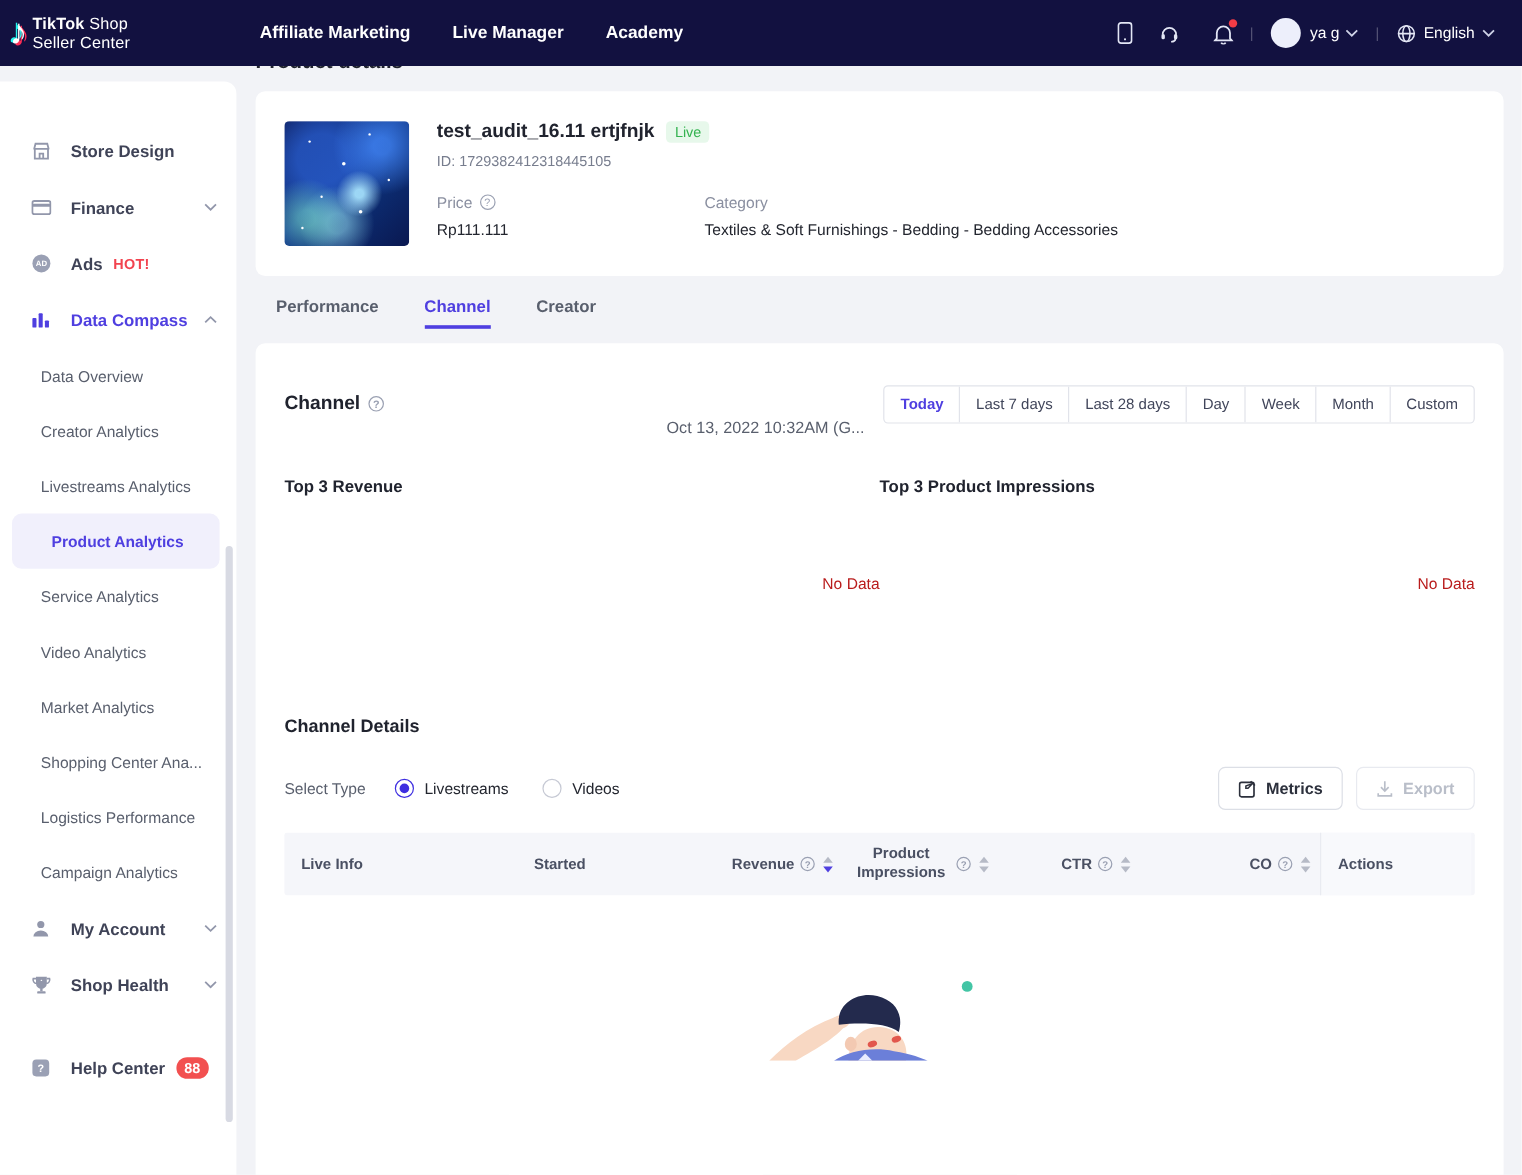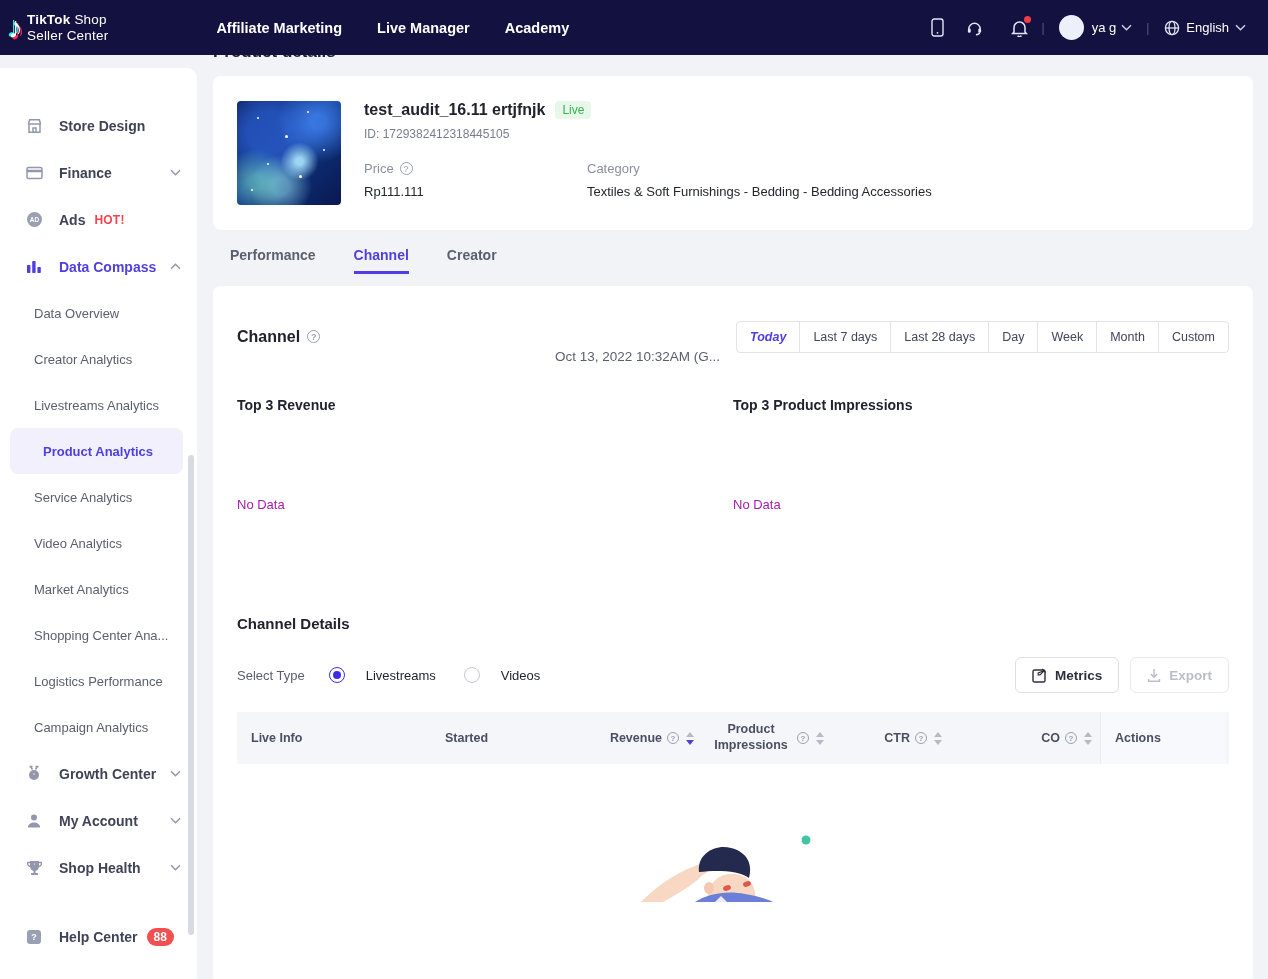--- a/index.html
+++ b/index.html
@@ -84,32 +84,32 @@
          border-bottom:3px solid transparent; }
   .tab.active { color:#4f3fe0; border-bottom-color:#4f3fe0; }
 
   .channel-card { margin-top:12px; padding:23px 24px 0; height:700px; position:relative; }
   .ch-head { display:flex; align-items:center; }
   .ch-title { font-size:16px; font-weight:bold; color:#20232e; display:flex; align-items:center; gap:7px; }
   .ch-date { margin-left:auto; color:#595f6d; font-size:13.5px; margin-right:16px;margin-top:40px; }
   .seg { display:flex; border:1px solid #e1e3ea; border-radius:4px; background:#fff; overflow:hidden; }
   .seg-btn { padding:8px 13px; font-size:12.5px; color:#40455a; white-space:nowrap; cursor:pointer;
              border-left:1px solid #e1e3ea; }
-  .seg-btn:first-child { border-left:none;font-style:italic; }
+  .seg-btn:first-child { border-left:none; }
   .seg-btn.active { color:#4f3fe0; font-weight:bold; }
 
   .charts { display:flex; margin-top:33px; }
   .chart-panel { flex:1; }
   .chart-title { font-size:14px; font-weight:bold; color:#20232e; }
-  .no-data { text-align:left; color:#a21caf; font-size:13px; margin-top:84px; }
+  .no-data { text-align:right; color:#b91c1c; font-size:13px; margin-top:66px; }
 
   .cd-title { font-size:15px; font-weight:bold; color:#20232e; margin-top:103px; }
   .select-row { display:flex; align-items:center; margin-top:25px; }
   .select-label { color:#595f6d; font-size:13px; margin-right:24px; }
-  .radio-opt { display:flex; align-items:center; gap:21px; margin-right:28px; cursor:pointer; }
+  .radio-opt { display:flex; align-items:center; gap:9px; margin-right:28px; cursor:pointer; }
   .radio { width:16px; height:16px; border-radius:50%; border:1.5px solid #c6c9d4; background:#fff; flex:none;
            display:flex; align-items:center; justify-content:center; }
   .radio.checked { border-color:#3e2ee0; }
   .radio.checked::after { content:""; width:8px; height:8px; border-radius:50%; background:#3e2ee0; }
   .radio-label { font-size:13px; color:#23262f; }
   .row-btns { margin-left:auto; display:flex; gap:11px; }
   .btn { display:flex; align-items:center; gap:8px; height:36px; padding:0 16px; background:#fff;
          border:1px solid #dcdfe6; border-radius:6px; font-size:13.5px; font-weight:bold; color:#2c303c;
          cursor:pointer; }
   .btn svg { display:block; }
@@ -256,35 +256,20 @@
     <div class="side-sub">Creator Analytics</div>
     <div class="side-sub">Livestreams Analytics</div>
     <div class="side-sub active">Product Analytics</div>
     <div class="side-sub">Service Analytics</div>
     <div class="side-sub">Video Analytics</div>
     <div class="side-sub">Market Analytics</div>
     <div class="side-sub">Shopping Center Ana...</div>
     <div class="side-sub">Logistics Performance</div>
     <div class="side-sub">Campaign Analytics</div>
 
-    <div class="side-item">
-      <span class="s-icon">
-        <svg width="16" height="17" viewBox="0 0 16 17" fill="none" stroke="currentColor" stroke-width="1.5">
-          <path d="M4.5 1.5 L6.5 4.5 M11.5 1.5 L9.5 4.5 M3.5 1.5 h3 M9.5 1.5 h3"></path>
-          <circle cx="8" cy="10" r="5" fill="currentColor" stroke="none"></circle>
-          <path d="M8 8 l1 1.6 h-2 Z" fill="#fff" stroke="none"></path>
-        </svg>
-      </span>
-      <span>Growth Center</span>
-      <span class="s-chev">
-        <svg width="11" height="7" viewBox="0 0 11 7" fill="none" stroke="currentColor" stroke-width="1.5">
-            <path d="M1 1.3 L5.5 5.7 L10 1.3"></path>
-          </svg>
-      </span>
-    </div>
 
     <div class="side-item">
       <span class="s-icon">
         <svg width="16" height="16" viewBox="0 0 16 16" fill="currentColor">
           <circle cx="8" cy="4.4" r="3"></circle>
             <path d="M1.8 14.5 a6.2 5 0 0 1 12.4 0 Z"></path>
         </svg>
       </span>
       <span>My Account</span>
       <span class="s-chev">

